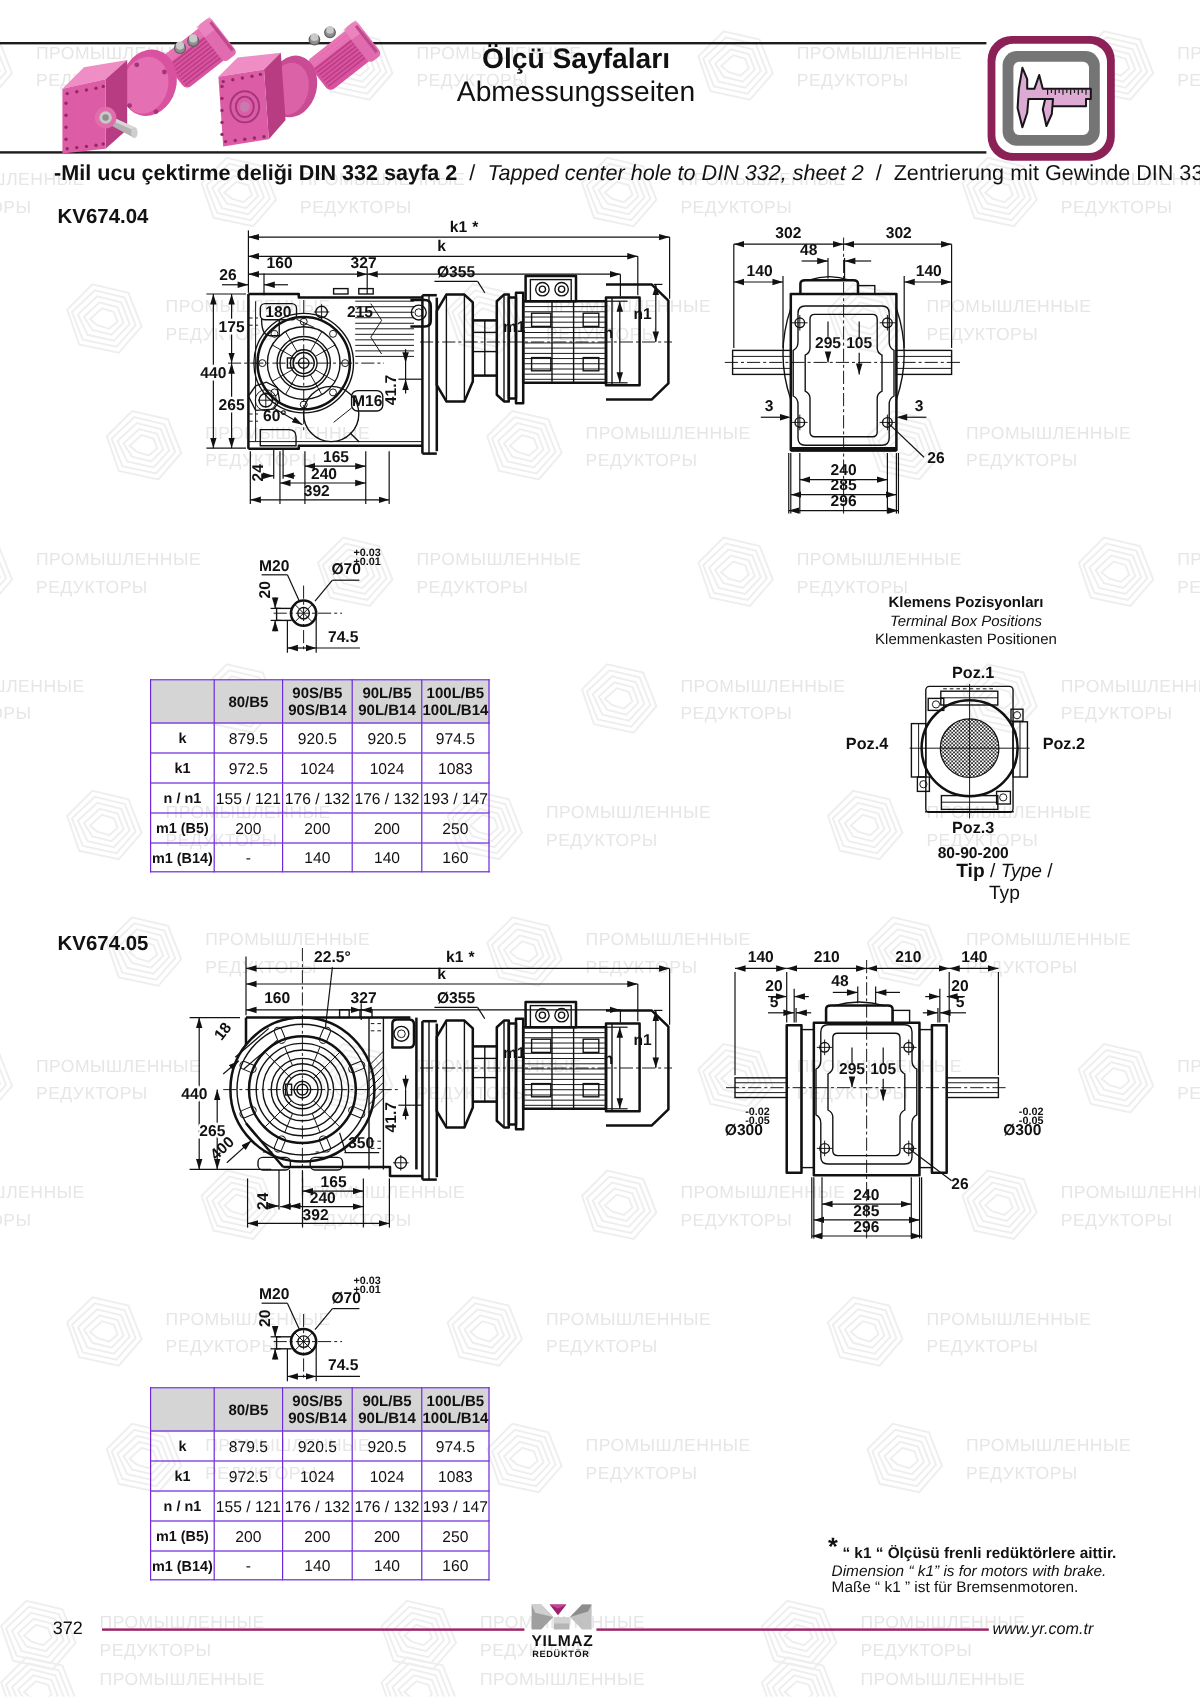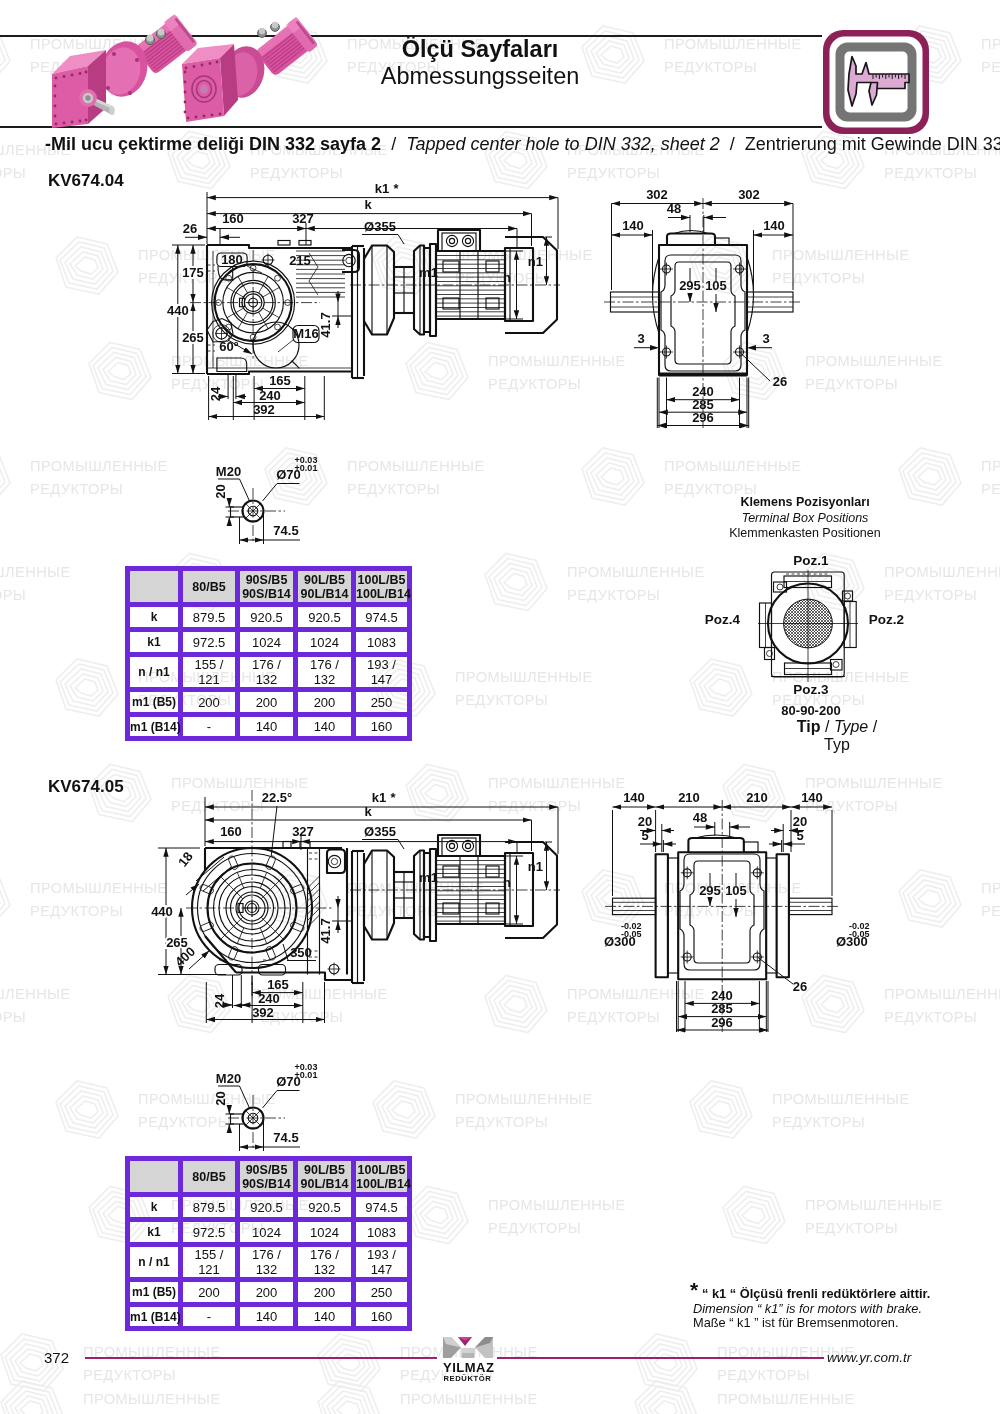--- a/index.html
+++ b/index.html
@@ -6,21 +6,21 @@
   .page{position:relative;width:1000px;height:1414px;background:#fff;overflow:hidden;
         font-family:"Liberation Sans",sans-serif;color:#111;}
   .abs{position:absolute;}
   .hline{position:absolute;background:#1c1c1c;height:2px;}
   .title{position:absolute;left:255px;top:36px;width:450px;text-align:center;
          font-size:23.5px;line-height:27.2px;color:#111;}
   .din{position:absolute;left:45px;top:134px;font-size:18px;color:#111;white-space:nowrap;}
   .sec{position:absolute;font-size:17px;font-weight:bold;color:#111;}
   table.dim{position:absolute;border-collapse:collapse;table-layout:fixed;
             font-size:13px;text-align:center;color:#111;}
-  table.dim td{border:5px solid #6d28d9;padding:0;}
+  table.dim td{border:1px solid #6d28d9;padding:0;}
   table.dim .hd{background:#d5d5d5;font-weight:bold;font-size:12.5px;line-height:14px;}
   table.dim .rh{font-weight:bold;font-size:12px;white-space:nowrap;}
   .tbx{position:absolute;text-align:center;color:#111;}
   .fnote{position:absolute;font-size:12.8px;color:#111;line-height:14.6px;}
   .ftline{position:absolute;background:#9c2166;height:2px;top:1357px;}
 </style>
 </head>
 <body>
 <div class="page">
 

